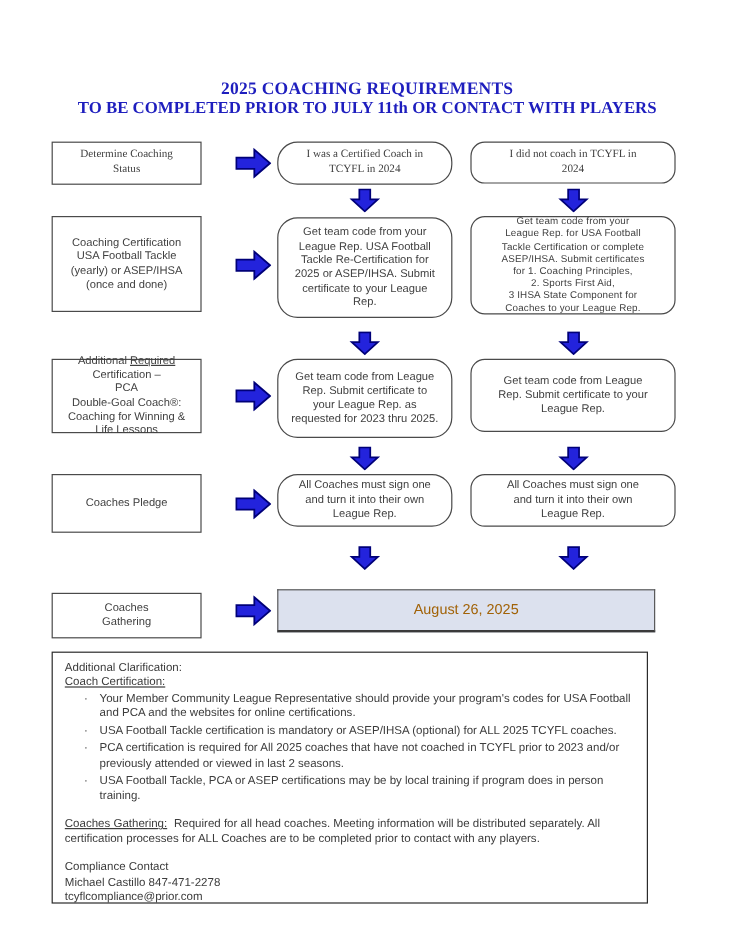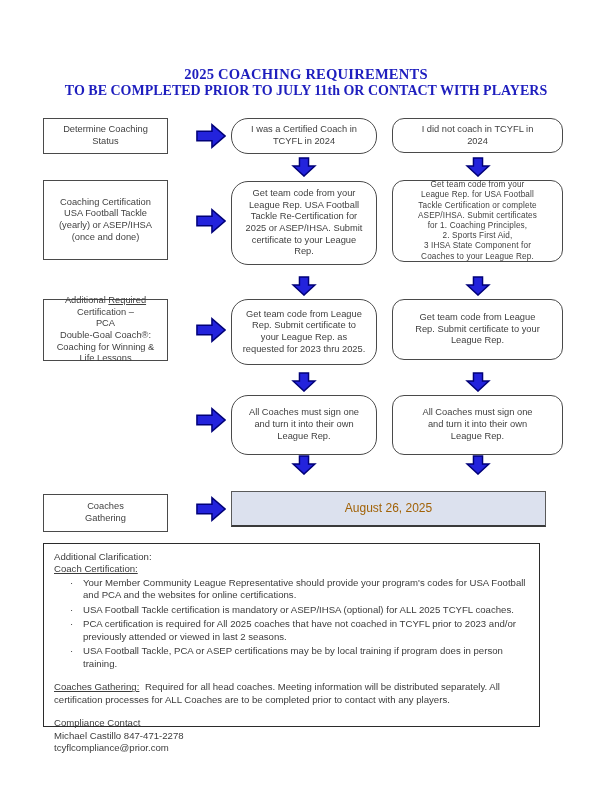--- a/index.html
+++ b/index.html
@@ -18,28 +18,28 @@
   .box {
     position:absolute; box-sizing:border-box; background:#ffffff;
     border:1px solid #4a4a4a;
     display:flex; align-items:center; justify-content:center;
     text-align:center; font-size:9.3px; line-height:1.26; color:#3f3f3f;
     white-space:pre-line; padding:2px 4px;
   }
   .col-left  { left:43px;  width:125px; }
   .col-mid   { left:231px; width:146px;border-radius:17px; }
   .col-right { left:392px; width:171px;border-radius:12px; }
-  .r1 { top:118px; height:36px; }
+  .r1 { top:118px; height:36px;font-family:Liberation Serif, serif; }
   .r2l { top:180px; height:80px; }
   .r2m { top:181px; height:84px; }
   .r2r { top:180px; height:82px; }
   .r3l { top:299px; height:62px; }
   .r3m { top:299px; height:66px; }
   .r3r { top:299px; height:61px; }
-  .r4 { top:395px; height:60px; }
+  .r4 { top:395px; height:44px; }
   .r4l { top:395px; height:49px; }
   .r5l { top:494px; height:38px; }
   .small { font-size:8.2px; line-height:1.24; letter-spacing:0.15px; padding:2px 2px; }
   .u { text-decoration:underline; }
   .august {
     left:231px; width:315px; top:491px; height:36px;
     background:#dce1ee; border:1px solid #5a5a5a; border-bottom:2px solid #3a3a3a;
     font-size:12px; color:#a16207; white-space:normal;
   }
   
@@ -48,21 +48,21 @@
   .arrow-poly { stroke:#000078; stroke-width:1.6; stroke-linejoin:miter; }
   .ar1 { left:196px; top:123px; } .ar2 { left:196px; top:208px; }
   .ar3 { left:196px; top:317px; } .ar4 { left:196px; top:407px; }
   .ar5 { left:196px; top:496px; }
   .dm1 { left:291px; top:157px; } .dr1 { left:465px; top:157px; }
   .dm2 { left:291px; top:276px; } .dr2 { left:465px; top:276px; }
   .dm3 { left:291px; top:372px; } .dr3 { left:465px; top:372px; }
   .dm4 { left:291px; top:455px; } .dr4 { left:465px; top:455px; }
   
   .clar {
-    position:absolute; left:43px; top:543px; width:497px; height:184px;
+    position:absolute; left:43px; top:543px; width:497px; height:210px;
     box-sizing:border-box; border:1.5px solid #2b2b2b; background:#fff;
     font-size:9.6px; line-height:1.3; color:#3c3c3c; padding:7px 10px;
   }
   .clar div { margin:0; }
   .clar ul { list-style:none; margin:1px 0 0 16px; padding:0; }
   .clar li { position:relative; padding-left:13px; margin-bottom:2px; }
   .clar li::before { content:"\00B7"; position:absolute; left:0; top:0; }
   .gathering { margin-top:11px !important; }
   .contact { margin-top:11px !important; }
 </style>
@@ -172,20 +172,23 @@
     <svg width="26" height="20" viewBox="0 0 26 22">
         <polygon class="arrow-poly" points="8,1 18,1 18,10 25,10 13,21 1,10 8,10" fill="#2323dc"></polygon>
       </svg>
   </span>
   <span class="arrow dr3">
     <svg width="26" height="20" viewBox="0 0 26 22">
         <polygon class="arrow-poly" points="8,1 18,1 18,10 25,10 13,21 1,10 8,10" fill="#2323dc"></polygon>
       </svg>
   </span>
 
+  <div class="box col-left r4l">
+    <span>Coaches Pledge</span>
+  </div>
   <span class="arrow ar4">
     <svg width="30" height="26" viewBox="0 0 32 26">
         <polygon class="arrow-poly" points="1,8 17,8 17,1 31,13 17,25 17,18 1,18" fill="#2323dc"></polygon>
       </svg>
   </span>
   <div class="box col-mid r4">
     <span>All Coaches must sign one
 and turn it into their own
 League Rep.</span>
   </div>

